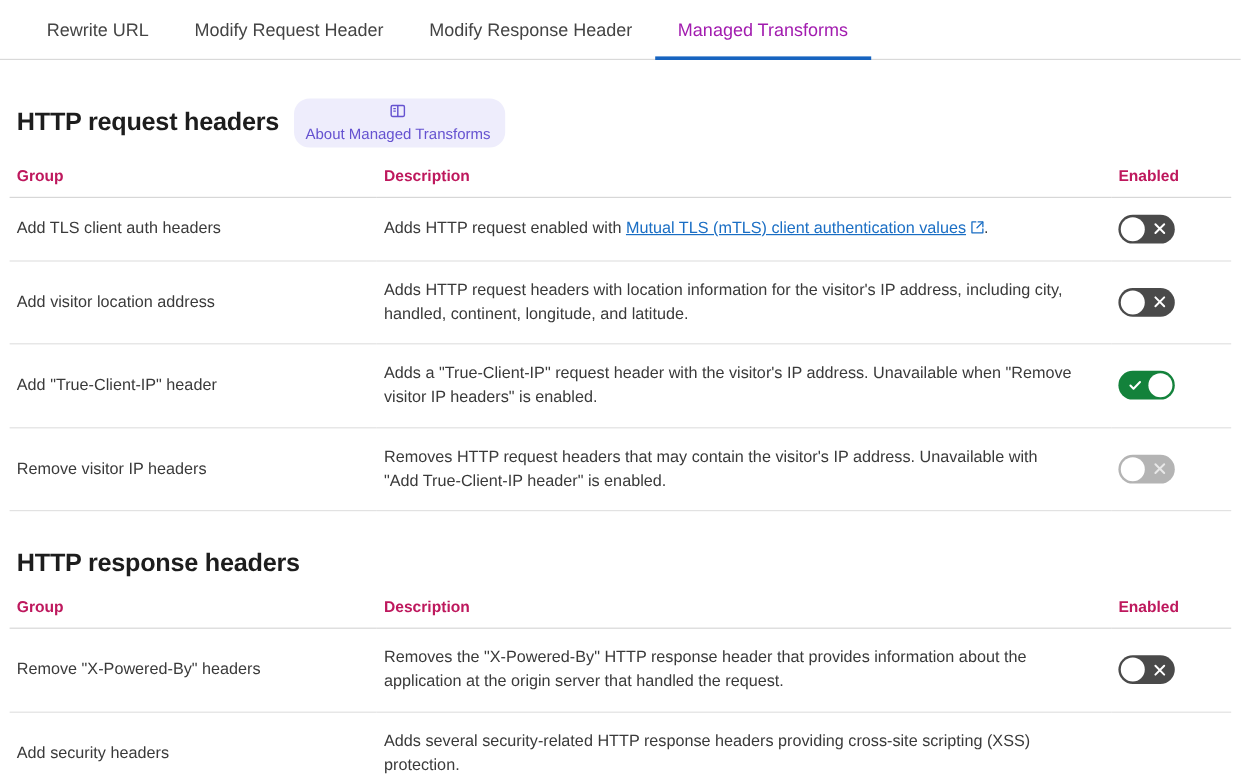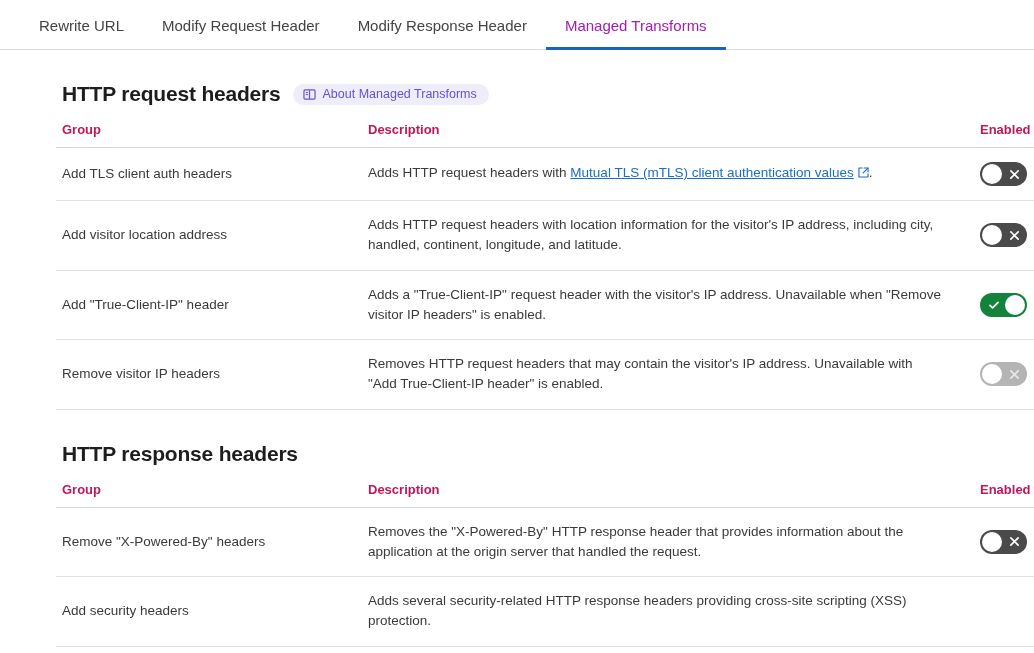--- a/index.html
+++ b/index.html
@@ -43,21 +43,21 @@
     content: "";
     position: absolute;
     left: 0; right: 0; bottom: -1px;
     height: 3px;
     background: #1764c0;
   }
 
   
   .page { padding: 0 8px; }
 
-  .section { margin-top: 0; margin-left: 48px; }
+  .section { margin-top: 0; }
 
   .section-head {
     display: flex;
     align-items: center;
     gap: 12px;
     padding: 0 6px;
     margin-top: 32px;
     margin-bottom: 16px;
   }
   .section-title {
@@ -71,20 +71,21 @@
     display: inline-flex;
     align-items: center;
     gap: 7px;
     background: #eeedfc;
     color: #6552d0;
     border-radius: 13px;
     padding: 4px 12px 4px 10px;
     font-size: 12.5px;
     cursor: pointer;
     line-height: 1;
+    flex-direction: column;
   }
   .about-badge svg { display: block; }
 
   
   table {
     width: 100%;
     border-collapse: collapse;
     table-layout: fixed;
   }
   thead th {
@@ -197,21 +198,21 @@
           <th>Group</th>
           <th>Description</th>
           <th>Enabled</th>
         </tr>
       </thead>
       <tbody>
 
 
         <tr>
           <td class="group">Add TLS client auth headers</td>
-          <td class="desc"><span>Adds HTTP request headers with </span><a class="desc-link">Mutual TLS (mTLS) client authentication values</a><span class="ext-icon"><svg width="11" height="11" viewBox="0 0 14 14" fill="none">
+          <td class="desc"><span>Adds HTTP request enabled with </span><a class="desc-link">Mutual TLS (mTLS) client authentication values</a><span class="ext-icon"><svg width="11" height="11" viewBox="0 0 14 14" fill="none">
                   <path d="M5.3 1.2 H1.2 V12.8 H12.8 V8.7" stroke="#1a6ec4" stroke-width="1.4" stroke-linecap="round" stroke-linejoin="round"></path>
                   <path d="M7.8 1.2 H12.8 V6.2" stroke="#1a6ec4" stroke-width="1.4" stroke-linecap="round" stroke-linejoin="round"></path>
                   <path d="M12.6 1.4 L6.6 7.4" stroke="#1a6ec4" stroke-width="1.4" stroke-linecap="round"></path>
                 </svg></span><span>.</span></td>
           <td class="enabled">
             <span class="toggle">
               <span class="knob"></span>
               <span class="mark">
                 <svg width="11" height="11" viewBox="0 0 12 12">
                     <path d="M2 2 L10 10 M10 2 L2 10" stroke="currentColor" stroke-width="1.8" stroke-linecap="round"></path>

